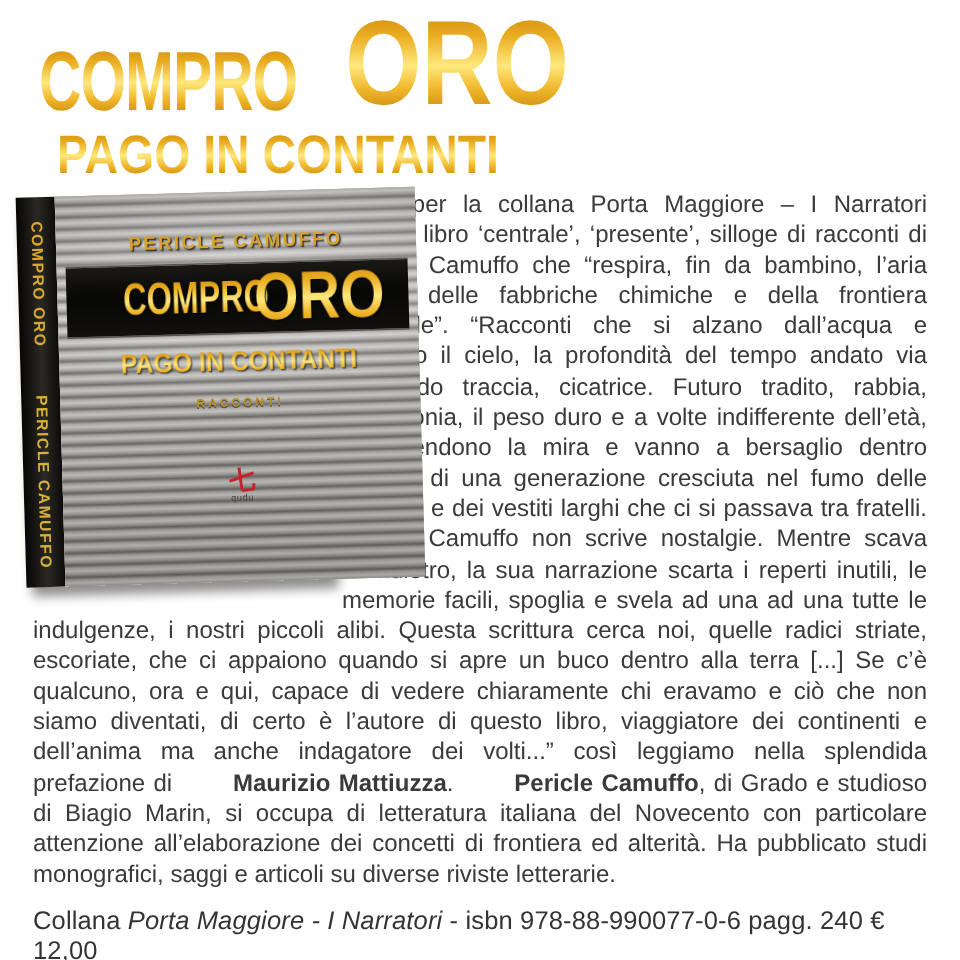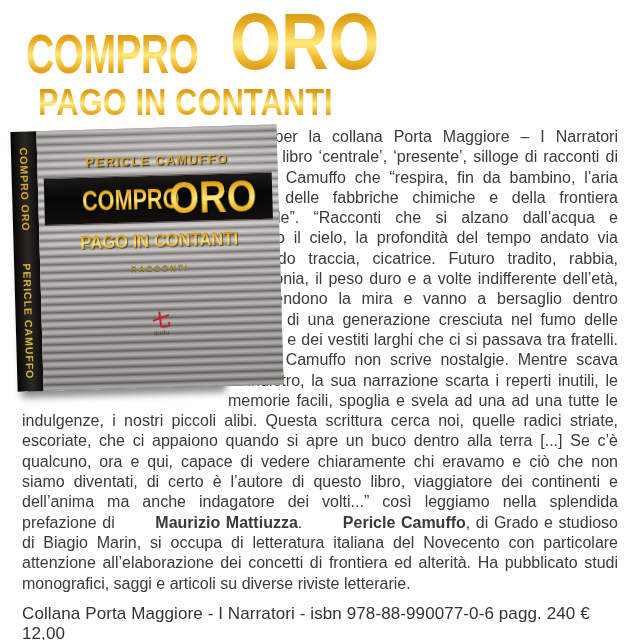--- a/index.html
+++ b/index.html
@@ -22,21 +22,21 @@
   .headline-row2{margin-top:3px;margin-left:12px;height:34px;}
   .hl-pago{font-size:36px;letter-spacing:0;transform:scaleX(0.86);transform-origin:left top;display:inline-block;}
 
   
   .content{margin-top:8px;}
   .body-text{
     margin:0;text-align:justify;
     font-size:16px;line-height:20.3px;color:#3a3a3a;
   }
   .seg-bold{font-weight:bold;padding-left:35px;}
-  .seg-italic{}
+  .seg-italic{font-style:italic;}
 
   
   .book{
     float:left;margin:2px 10px 4px -8px;padding:0;
     width:204px;height:260px;position:relative;
     transform:rotate(-1.6deg);transform-origin:center;
     box-shadow:4px 6px 7px rgba(0,0,0,0.45);
     display:flex;
   }
   .spine{

